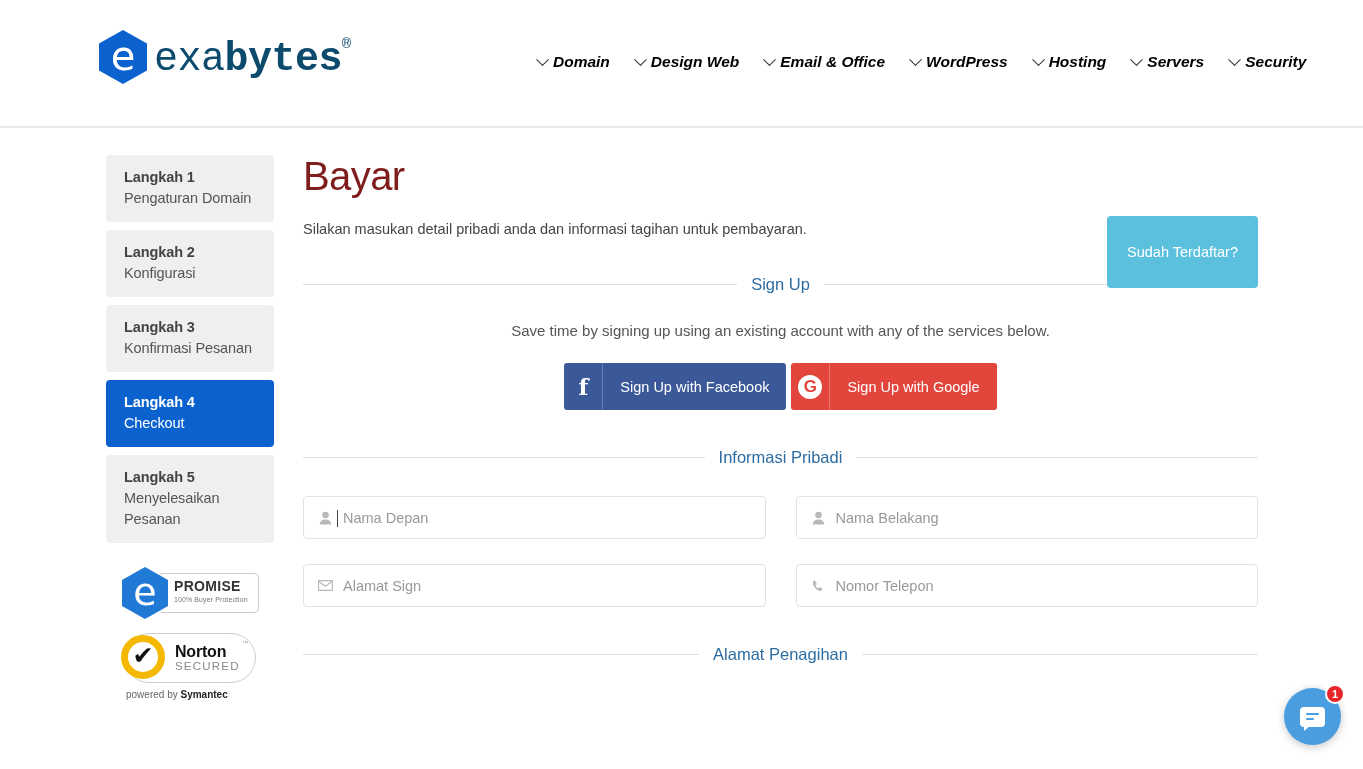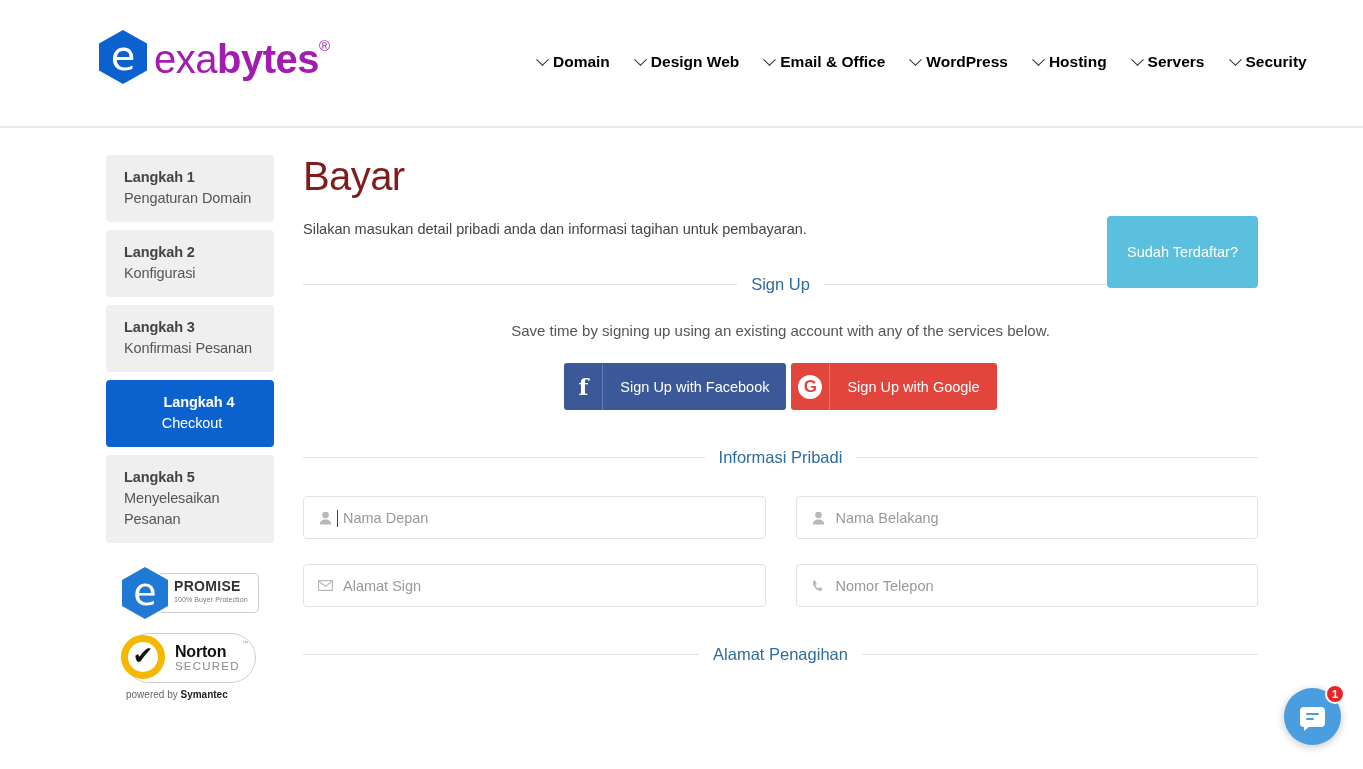--- a/index.html
+++ b/index.html
@@ -39,39 +39,41 @@
   .hex-e {
     color: #ffffff;
     font-size: 40px;
     font-family: "DejaVu Sans", sans-serif;
     line-height: 38px;
     font-weight: 400;
     margin-top: -3px;
   }
   .logo-text {
     font-size: 40px;
-    color: #a21caf;
+    color: #0c4a6e;
     letter-spacing: -0.5px;
     line-height: 44px;
     position: relative;
+    font-family: Liberation Mono, monospace;
   }
   .logo-text .b { font-weight: bold; }
   .logo-text .reg {
     font-size: 15px;
     vertical-align: super;
     position: relative;
     top: -8px;
   }
 
   .nav {
     position: absolute;
     left: 525px; top: 50px;
     display: flex;
     align-items: center;
     gap: 0px;
+    font-style: italic;
   }
   .nav-item {
     display: flex;
     align-items: center;
     gap: 6px;
     font-size: 15.5px;
     font-weight: bold;
     color: #000000;
     padding: 3px 13px;
     cursor: pointer;
@@ -114,21 +116,21 @@
     line-height: 21px;
     letter-spacing: -0.1px;
   }
   .step-sub {
     font-size: 14.5px;
     color: #555555;
     line-height: 21px;
     letter-spacing: -0.1px;
     padding-right: 14px;
   }
-  .step.active .step-title, .step.active .step-sub { color: #ffffff; text-align: center; }
+  .step.active .step-title, .step.active .step-sub { color: #ffffff; }
 
   .badges { margin-top: 24px; }
   .badge-promise {
     display: flex; align-items: center;
     margin-left: 16px;
   }
   .promise-hex {
     width: 46px; height: 52px;
     background: #2179d6;
     clip-path: polygon(50% 0%, 100% 25%, 100% 75%, 50% 100%, 0% 75%, 0% 25%);

